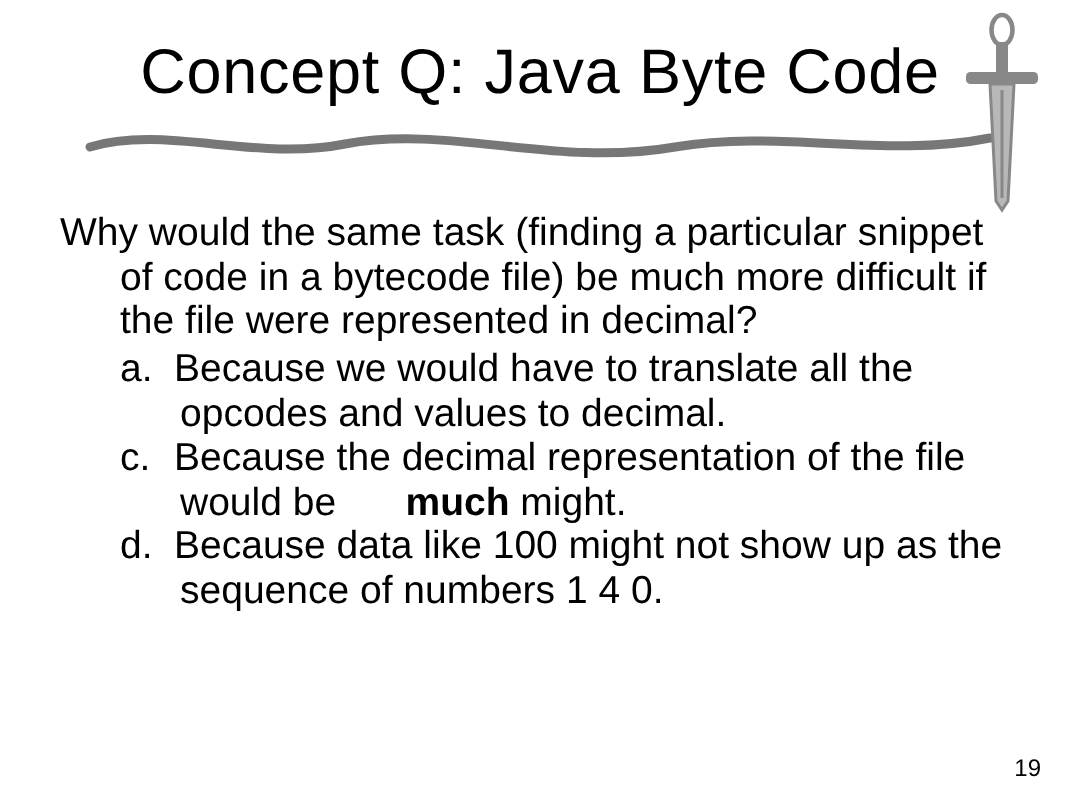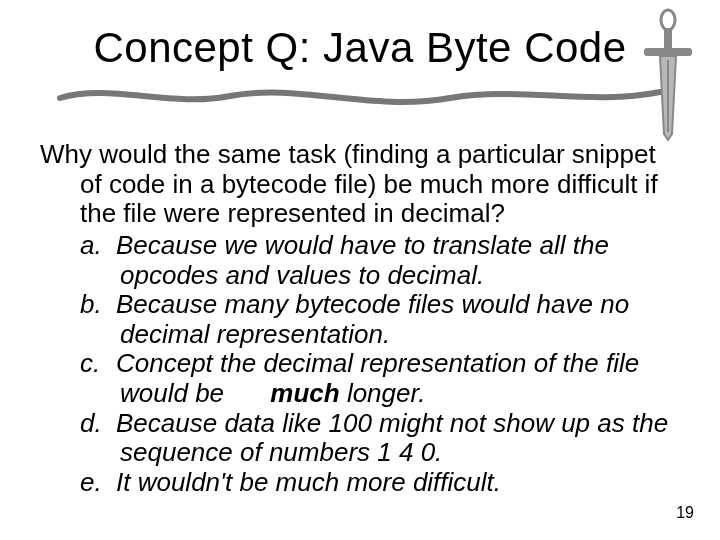--- a/index.html
+++ b/index.html
@@ -61,21 +61,20 @@
   }
   .opts {
     list-style: none;
     margin: 0;
     padding: 0;
   }
   .opts li {
     padding-left: 80px;
     text-indent: -40px;
     margin: 0;
-    font-style: italic;
   }
   .opts li .lbl {
     display: inline-block;
     width: 36px;
     text-indent: 0;
   }
   .bold { font-weight: bold; margin-left: 39px; }
   .pagenum {
     position: absolute;
     right: 26px;
@@ -104,22 +103,20 @@
       <rect x="18" y="42" width="48" height="8" rx="3" fill="#888"></rect>
       <path d="M34 50 L50 50 L46 128 L42 134 L38 128 Z" fill="#b8b8b8" stroke="#888" stroke-width="2"></path>
       <line x1="42" y1="54" x2="42" y2="126" stroke="#888" stroke-width="2"></line>
     </svg>
   </div>
 
   <div class="body">
     <p class="question">Why would the same task (finding a particular snippet of code in a bytecode file) be much more difficult if the file were represented in decimal?</p>
     <ul class="opts">
       <li><span class="lbl">a.</span><span>Because we would have to translate all the opcodes and values to decimal.</span></li>
-      <li><span class="lbl">b.</span><span>Because many bytecode files would have no decimal representation.</span></li>
-      <li><span class="lbl">c.</span><span><span>Concept the decimal representation of the file would be </span><span class="bold">much</span><span> longer.</span></span></li>
+      <li><span class="lbl">c.</span><span><span>Because the decimal representation of the file would be </span><span class="bold">much</span><span> might.</span></span></li>
       <li><span class="lbl">d.</span><span>Because data like 100 might not show up as the sequence of numbers 1 4 0.</span></li>
-      <li><span class="lbl">e.</span><span>It wouldn't be much more difficult.</span></li>
     </ul>
   </div>
 
   <div class="pagenum">19</div>
 
 </div>
 
 </body></html>

